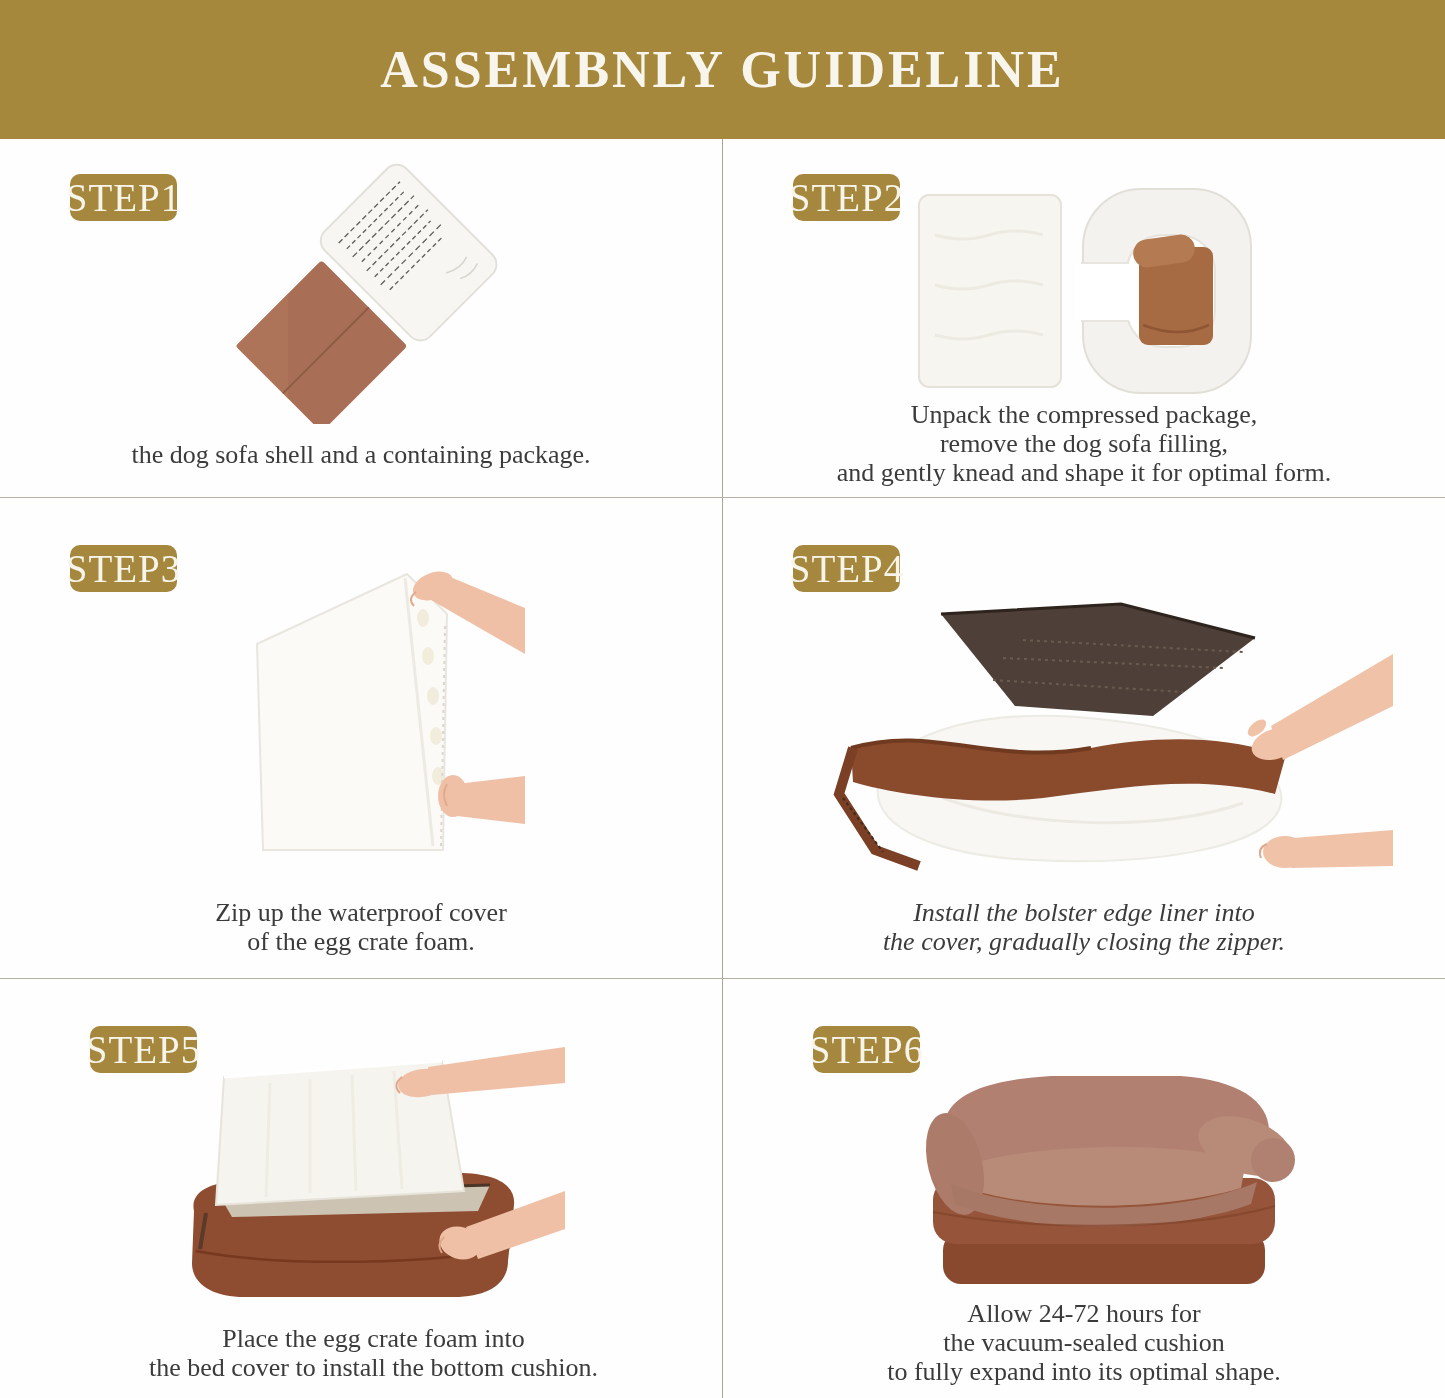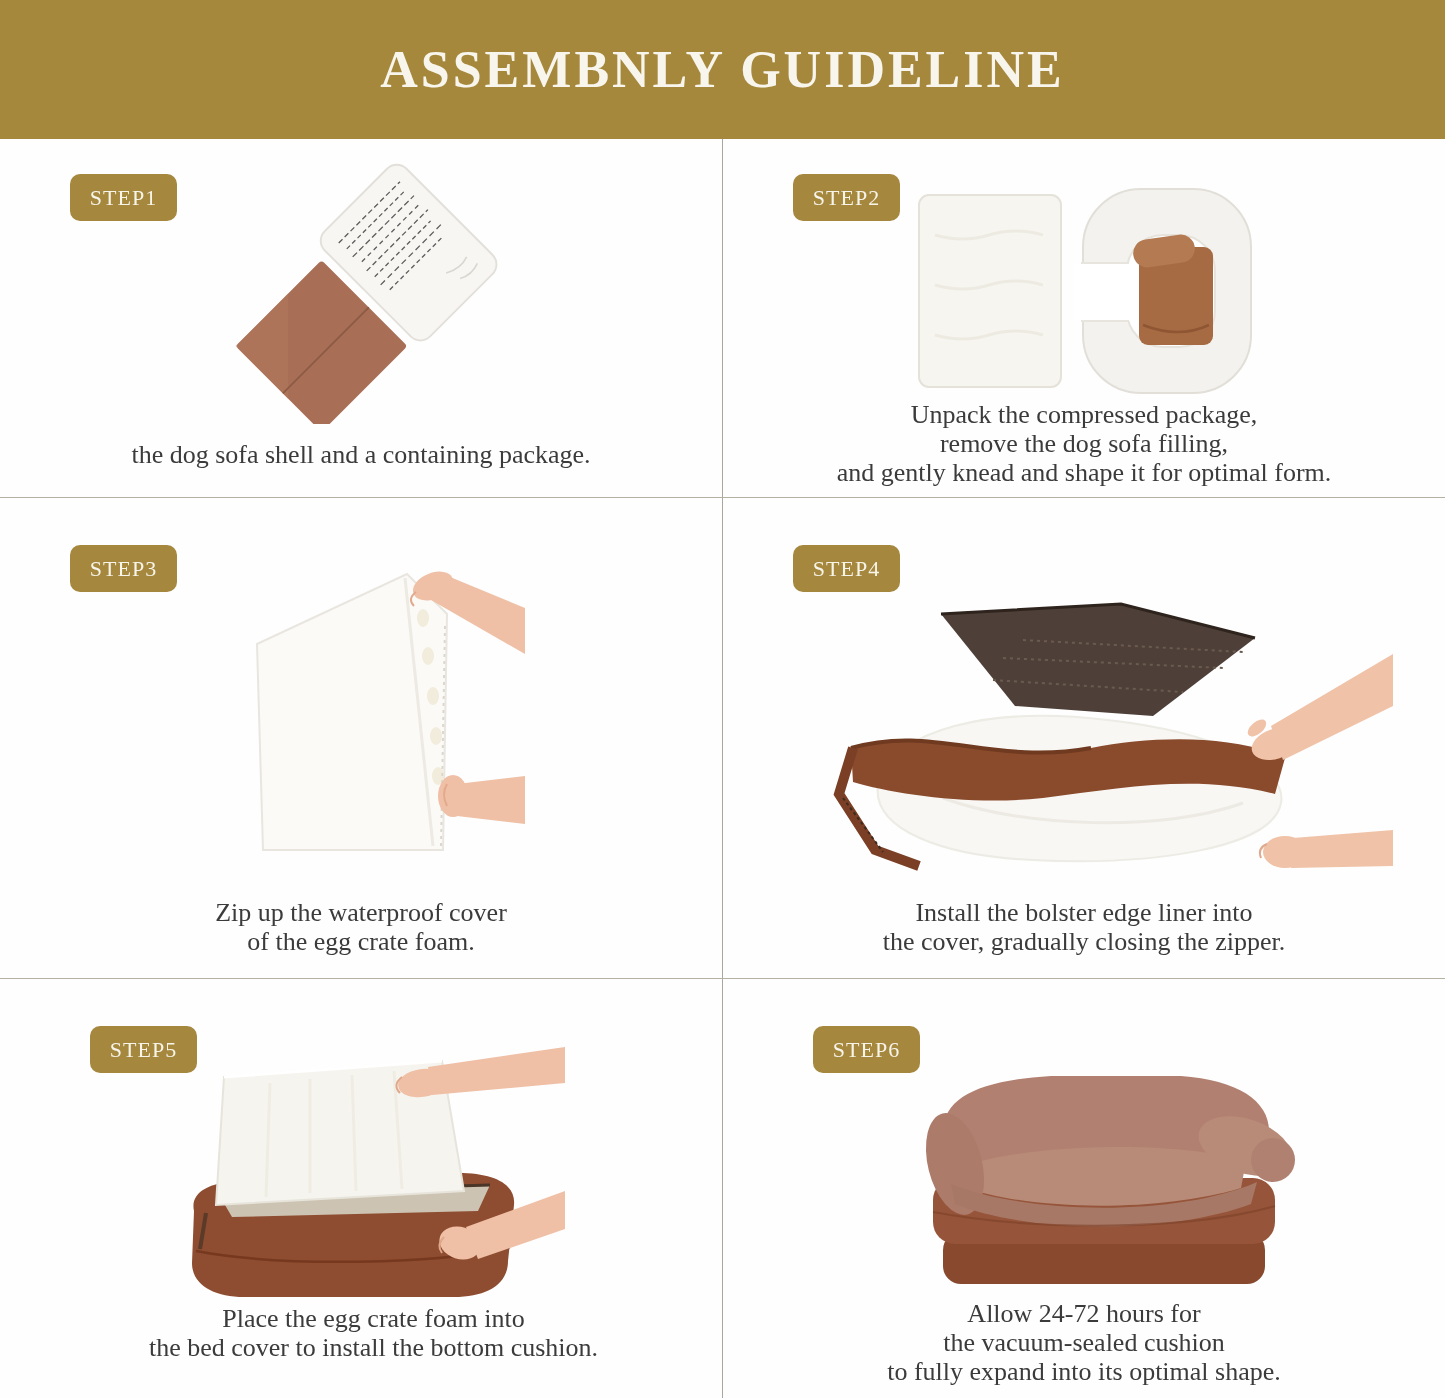--- a/index.html
+++ b/index.html
@@ -16,30 +16,30 @@
   #hline1{top:497px;} #hline2{top:978px;}
   
   .cell{position:absolute;width:722px;}
   #c1{left:0;  top:139px;height:358px;}
   #c2{left:723px;top:139px;height:358px;}
   #c3{left:0;  top:498px;height:480px;}
   #c4{left:723px;top:498px;height:480px;}
   #c5{left:0;  top:979px;height:419px;}
   #c6{left:723px;top:979px;height:419px;}
   .badge{position:absolute;left:70px;width:107px;height:47px;background:#a5883e;
-         border-radius:10px;color:#f7f4ea;font-size:22px;letter-spacing:1px;
+         border-radius:10px;color:#f7f4ea;font-size:39px;letter-spacing:1px;
          display:flex;align-items:center;justify-content:center;}
   #c1 .badge,#c2 .badge{top:35px;}
   #c3 .badge,#c4 .badge{top:47px;text-align:right;}
   #c5 .badge,#c6 .badge{top:47px;margin-left:20px;}
   .caption{position:absolute;left:0;right:0;text-align:center;color:#3b3b3b;
            font-size:26px;line-height:29px;}
   #c1 .caption{bottom:28px;} #c2 .caption{bottom:10px;}
-  #c3 .caption{bottom:22px;} #c4 .caption{bottom:22px;}
-  #c5 .caption{bottom:36px;padding-left:25px;} #c6 .caption{bottom:12px;}
+  #c3 .caption{bottom:22px;} #c4 .caption{bottom:22px;font-style:italic;}
+  #c5 .caption{bottom:16px;padding-left:25px;} #c6 .caption{bottom:12px;}
   .illus{position:absolute;}
   #c1 .illus{left:205px;top:10px;width:310px;height:275px;}
   #c2 .illus{left:190px;top:46px;width:345px;height:212px;}
   #c3 .illus{left:195px;top:58px;width:330px;height:302px;}
   #c4 .illus{left:100px;top:98px;width:570px;height:298px;}
   #c5 .illus{left:160px;top:62px;width:405px;height:270px;}
   #c6 .illus{left:168px;top:55px;width:425px;height:268px;}
   svg{display:block;width:100%;height:100%;}
 </style>
 </head>

